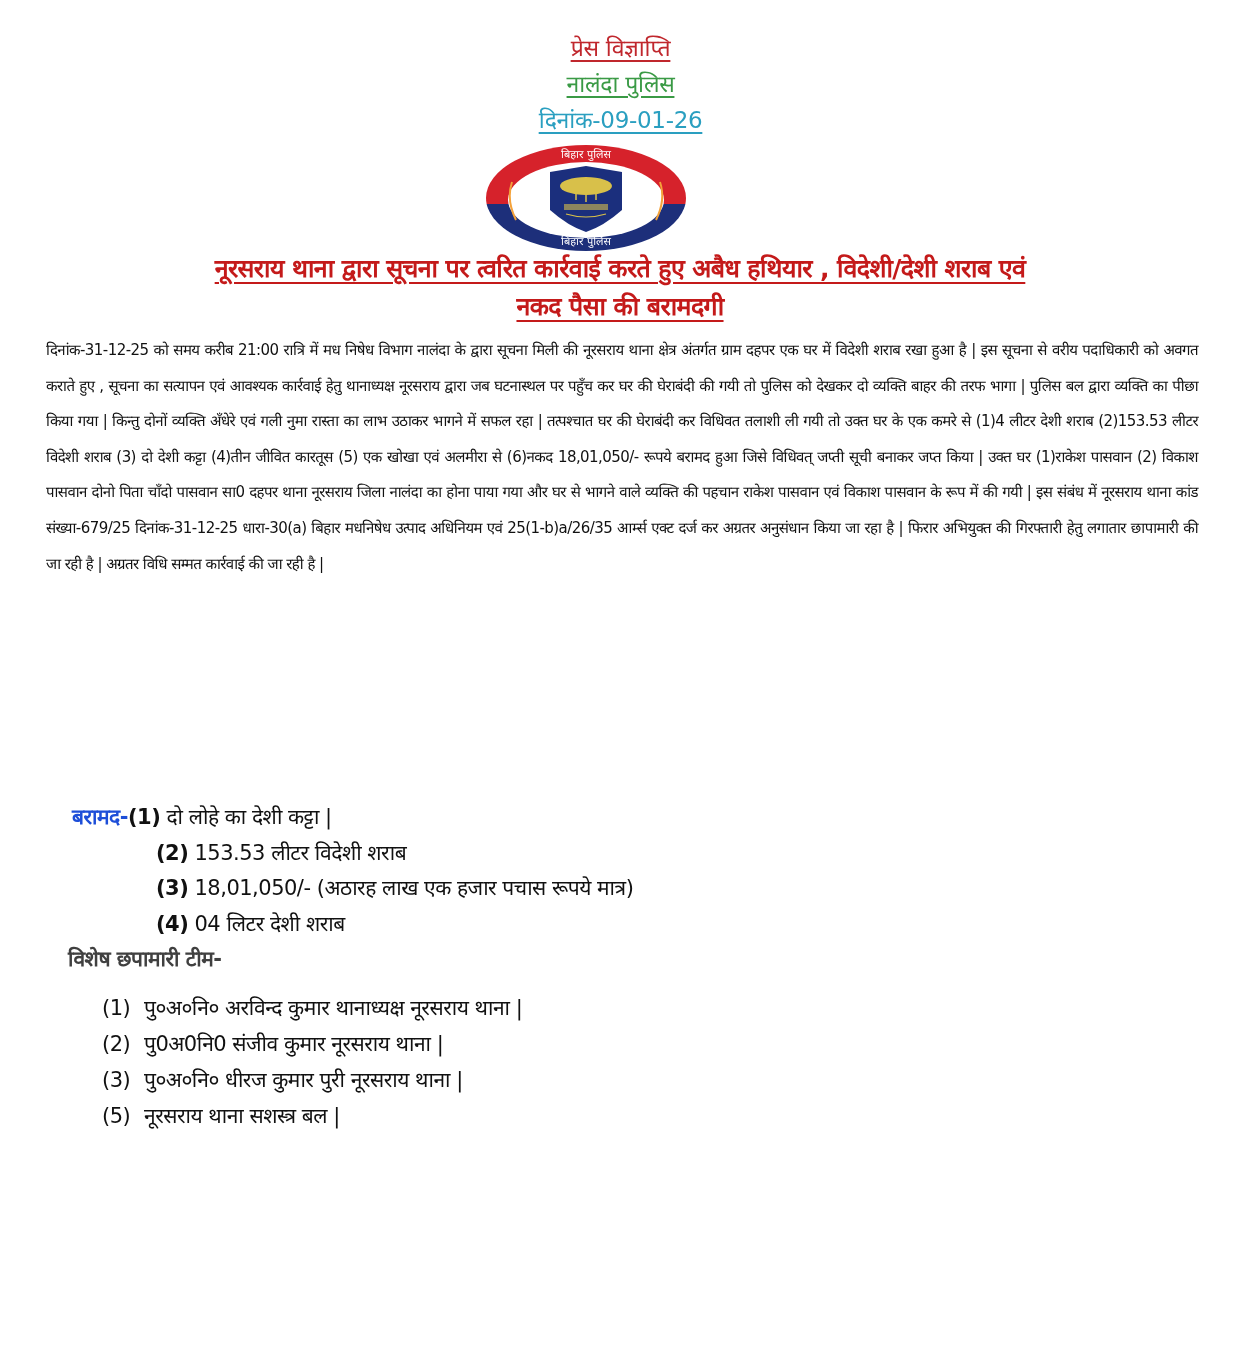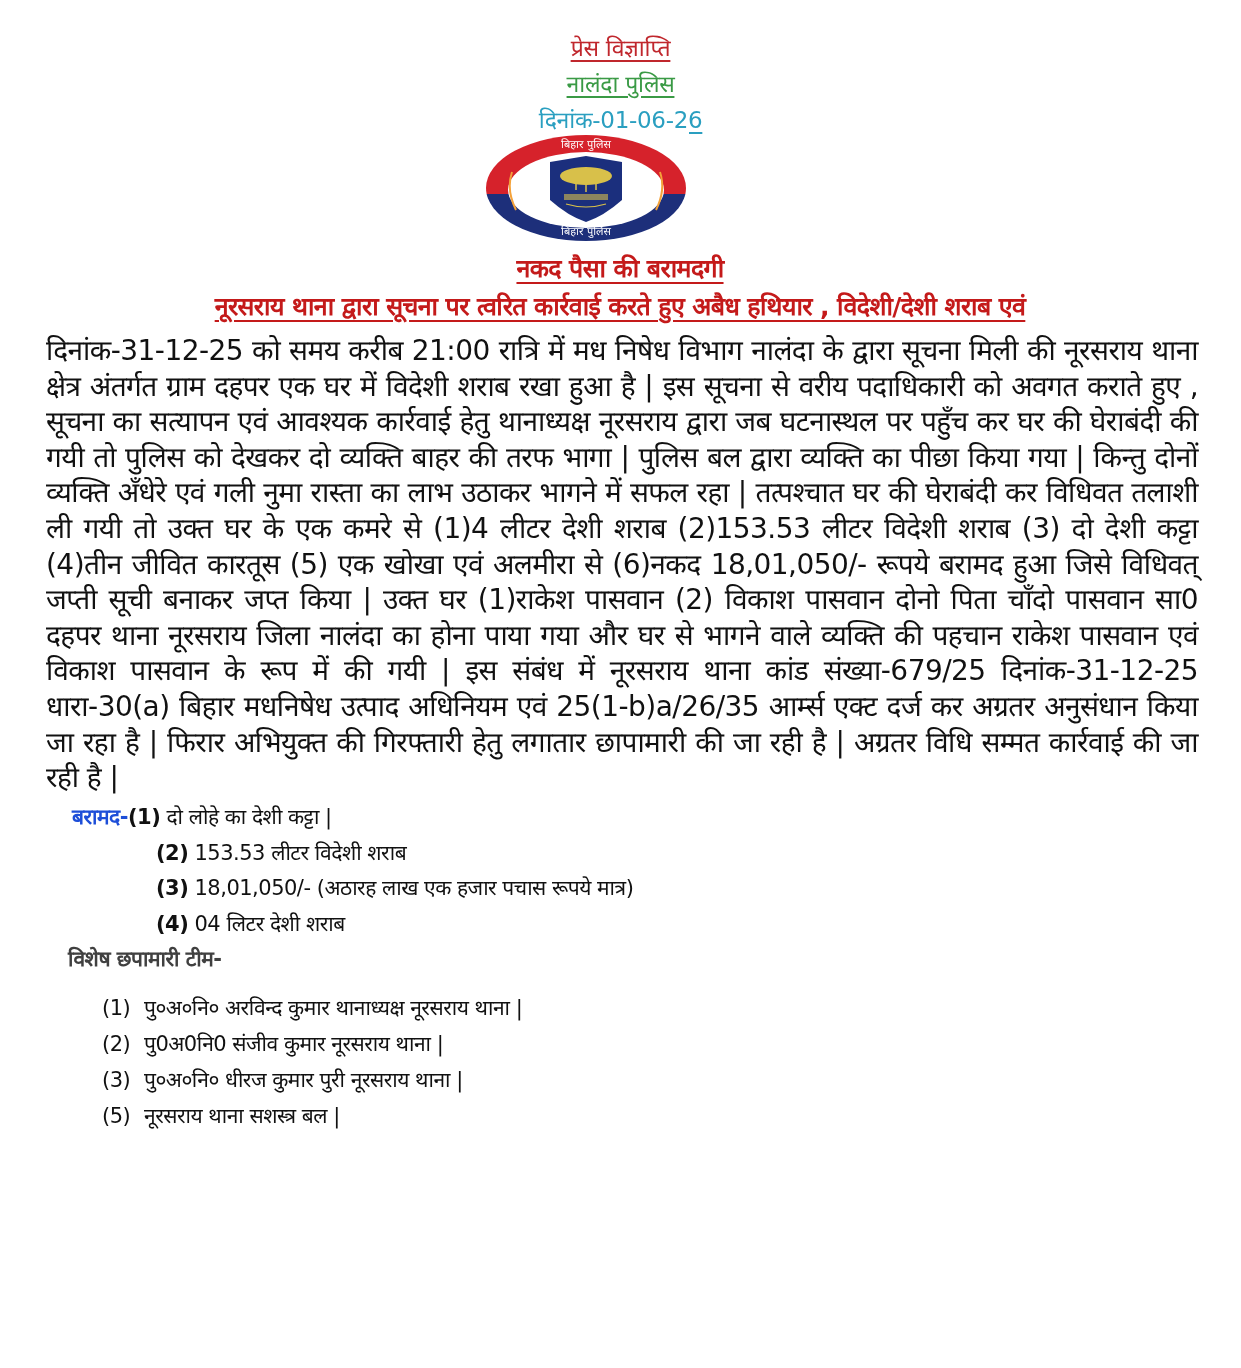--- a/index.html
+++ b/index.html
@@ -11,35 +11,35 @@
   .header { position: absolute; left: 0; width: 1241px; text-align: center; }
   .hdr-line {
     display: inline-block; text-decoration: underline; text-underline-offset: 4px;
     font-size: 23px; line-height: 36px; letter-spacing: -0.3px;
   }
   .hdr-red { color: #c0272d; }
   .hdr-green { color: #3a9a45; }
   .hdr-blue { color: #2a9fc0; }
 
   .logo-wrap {
-    position: absolute; left: 484px; top: 132px; width: 205px; height: 110px;
+    position: absolute; left: 484px; top: 142px; width: 205px; height: 110px;
     background: #ffffff;
   }
   .logo-wrap svg { display: block; }
 
   .headline {
     position: absolute; left: 30px; top: 250px; width: 1180px;
     text-align: center; color: #c41a1a; font-weight: bold;
     font-size: 25px; line-height: 38px; letter-spacing: -0.6px;
   }
   .headline span { text-decoration: underline; text-underline-offset: 5px; text-decoration-thickness: 2px; }
 
   .body-para {
     position: absolute; left: 46px; top: 333px; width: 1152px;
-    font-size: 28px; line-height: 35.6px; text-align: justify;
+    font-size: 15px; line-height: 35.6px; text-align: justify;
     letter-spacing: -0.55px; color: #111;
   }
 
   .recovered { position: absolute; left: 72px; top: 800px; width: 900px; }
   .rec-row { font-size: 21px; line-height: 35.5px; letter-spacing: -0.5px; white-space: nowrap; }
   .rec-label { color: #1d4ed8; font-weight: bold; }
   .rec-num { font-weight: bold; }
   .rec-indent { padding-left: 84px; }
 
   .team-title {
@@ -49,21 +49,21 @@
   .team-list { position: absolute; left: 82px; top: 990px; width: 900px; margin-left: 20px; }
   .team-row { font-size: 21px; line-height: 36px; letter-spacing: -0.5px; white-space: nowrap; }
   .team-num { display: inline-block; width: 42px; }
 </style>
 </head>
 <body>
 
 <div class="header" style="top:30px;">
   <div><span class="hdr-line hdr-red">प्रेस विज्ञाप्ति</span></div>
   <div><span class="hdr-line hdr-green">नालंदा पुलिस</span></div>
-  <div><span class="hdr-line hdr-blue">दिनांक-01-06-26</span></div>
+  <div><span class="hdr-line hdr-blue">दिनांक-09-01-26</span></div>
 </div>
 
 <div class="logo-wrap">
   <svg width="205" height="110" viewBox="0 0 205 110">
     <defs>
       <clipPath id="topHalf">
           <rect x="0" y="0" width="205" height="62"></rect>
         </clipPath>
       <clipPath id="botHalf">
           <rect x="0" y="62" width="205" height="60"></rect>
@@ -78,22 +78,22 @@
     <text x="102" y="103" text-anchor="middle" font-size="11" fill="#ffffff" font-family="DejaVu Sans, sans-serif">बिहार पुलिस</text>
     <path d="M66 30 L102 24 L138 30 L138 68 Q120 84 102 90 Q84 84 66 68 Z" fill="#1b2f7d"></path>
     <ellipse cx="102" cy="44" rx="26" ry="9" fill="#d8c04a"></ellipse>
     <path d="M92 48 L92 58 M102 48 L102 60 M112 48 L112 58" stroke="#d8c04a" stroke-width="1.5"></path>
     <rect x="80" y="62" width="44" height="6" fill="#d8c04a" opacity="0.6"></rect>
     <path d="M82 72 Q102 78 122 72" stroke="#d8c04a" stroke-width="1.2" fill="none"></path>
   </svg>
 </div>
 
 <div class="headline">
+  <div><span>नूरसराय थाना द्वारा सूचना पर त्वरित कार्रवाई करते हुए अबैध हथियार , विदेशी/देशी शराब एवं</span></div>
   <div><span>नकद पैसा की बरामदगी</span></div>
-  <div><span>नूरसराय थाना द्वारा सूचना पर त्वरित कार्रवाई करते हुए अबैध हथियार , विदेशी/देशी शराब एवं</span></div>
 </div>
 
 <div class="body-para">दिनांक-31-12-25 को समय करीब 21:00 रात्रि में मध निषेध विभाग नालंदा के द्वारा सूचना मिली की नूरसराय थाना क्षेत्र अंतर्गत ग्राम दहपर एक घर में विदेशी शराब रखा हुआ है | इस सूचना से वरीय पदाधिकारी को अवगत कराते हुए , सूचना का सत्यापन एवं आवश्यक कार्रवाई हेतु थानाध्यक्ष नूरसराय द्वारा जब घटनास्थल पर पहुँच कर घर की घेराबंदी की गयी तो पुलिस को देखकर दो व्यक्ति बाहर की तरफ भागा | पुलिस बल द्वारा व्यक्ति का पीछा किया गया | किन्तु दोनों व्यक्ति अँधेरे एवं गली नुमा रास्ता का लाभ उठाकर भागने में सफल रहा | तत्पश्चात घर की घेराबंदी कर विधिवत तलाशी ली गयी तो उक्त घर के एक कमरे से (1)4 लीटर देशी शराब (2)153.53 लीटर विदेशी शराब (3) दो देशी कट्टा (4)तीन जीवित कारतूस (5) एक खोखा एवं अलमीरा से (6)नकद 18,01,050/- रूपये बरामद हुआ जिसे विधिवत् जप्ती सूची बनाकर जप्त किया | उक्त घर (1)राकेश पासवान (2) विकाश पासवान दोनो पिता चाँदो पासवान सा0 दहपर थाना नूरसराय जिला नालंदा का होना पाया गया और घर से भागने वाले व्यक्ति की पहचान राकेश पासवान एवं विकाश पासवान के रूप में की गयी | इस संबंध में नूरसराय थाना कांड संख्या-679/25 दिनांक-31-12-25 धारा-30(a) बिहार मधनिषेध उत्पाद अधिनियम एवं 25(1-b)a/26/35 आर्म्स एक्ट दर्ज कर अग्रतर अनुसंधान किया जा रहा है | फिरार अभियुक्त की गिरफ्तारी हेतु लगातार छापामारी की जा रही है | अग्रतर विधि सम्मत कार्रवाई की जा रही है |</div>
 
 <div class="recovered">
   <div class="rec-row">
     <span class="rec-label">बरामद-</span><span class="rec-num">(1)</span><span> दो लोहे का देशी कट्टा |</span>
   </div>
   <div class="rec-row rec-indent">
     <span class="rec-num">(2)</span><span> 153.53 लीटर विदेशी शराब</span>

